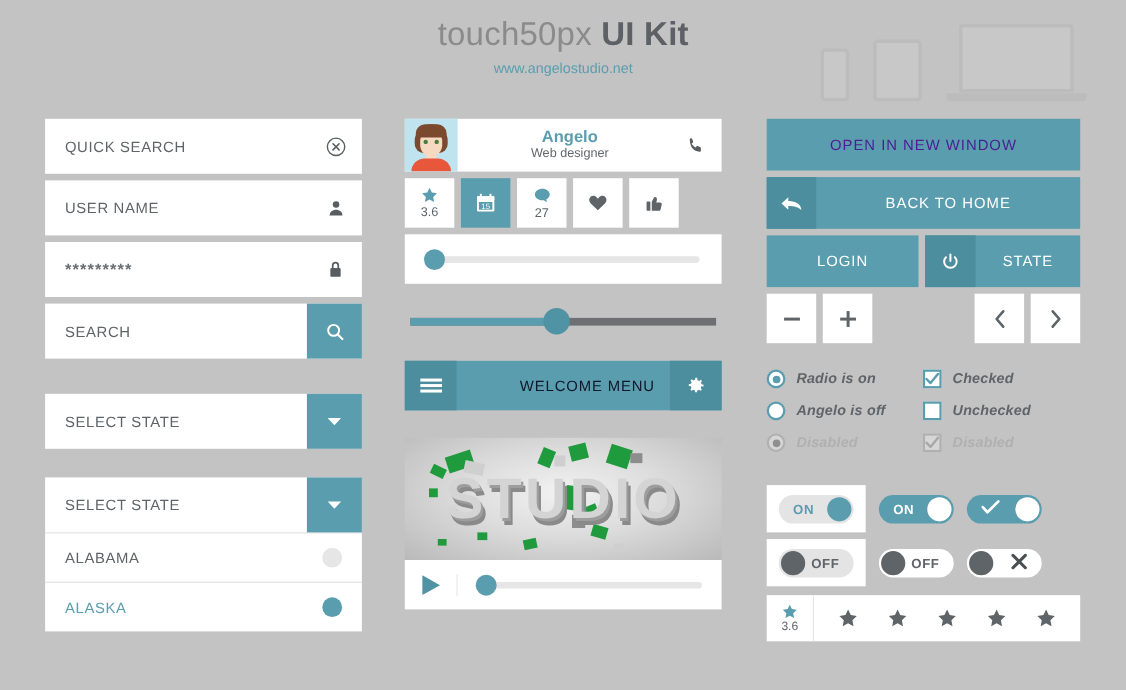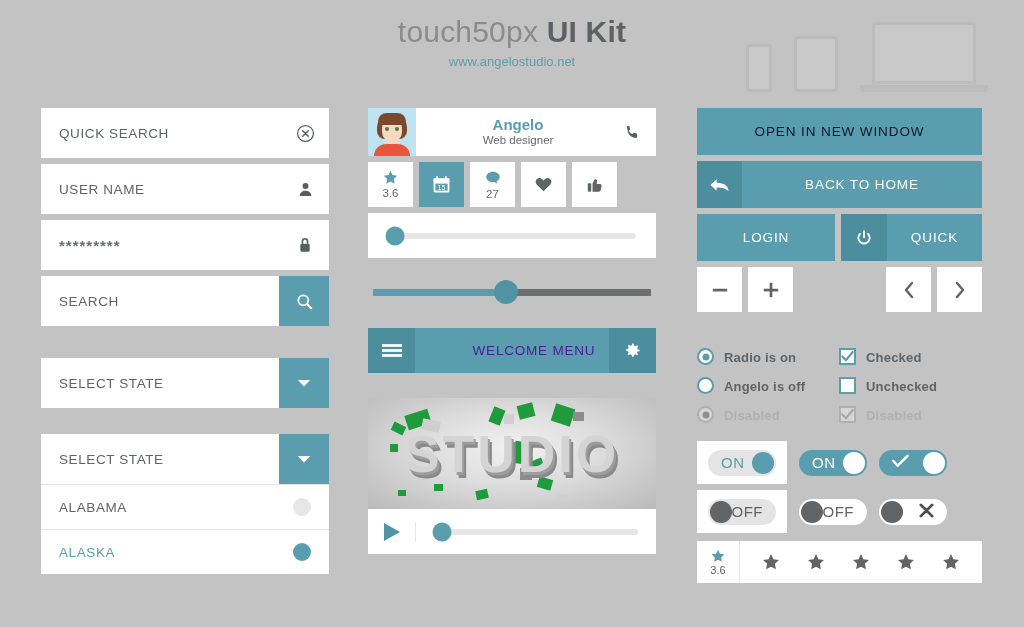--- a/index.html
+++ b/index.html
@@ -72,77 +72,77 @@
   .slider-card { height: 45px; background: #fff; margin-top: 6px; display: flex; align-items: center; padding: 0 20px; }
   .track { height: 6px; background: #e6e6e6; border-radius: 3px; flex: 1; position: relative; }
   .track .knob { position: absolute; top: 50%; width: 19px; height: 19px; border-radius: 50%; background: #5a9dae; transform: translate(-50%,-50%); }
   .slider-bare { margin-top: 22px; height: 24px; display: flex; align-items: center; padding: 0 5px; }
   .track2 { height: 7px; flex: 1; position: relative; background: #6d6f73; }
   .track2 .fill { position: absolute; left: 0; top: 0; bottom: 0; background: #5a9dae; }
   .track2 .knob { position: absolute; top: 50%; width: 24px; height: 24px; border-radius: 50%; background: #4f93a4; transform: translate(-50%,-50%); }
 
   .menubar { margin-top: 24px; height: 45px; display: flex; background: #5a9dae; }
   .menubar .mb-ico { width: 47px; background: #4d8e9e; display: flex; align-items: center; justify-content: center; color: #fff; }
-  .menubar .mb-lbl { flex: 1; display: flex; align-items: center; justify-content: center; color: #4c1d95; font-size: 13.5px; letter-spacing: .8px; padding-left: 44px; }
+  .menubar .mb-lbl { flex: 1; display: flex; align-items: center; justify-content: center; color: #0f172a; font-size: 13.5px; letter-spacing: .8px; padding-left: 44px; }
 
   .video { margin-top: 25px; }
   .vid-img { height: 111px; position: relative; overflow: hidden;
              background: radial-gradient(ellipse at 50% 45%, #f2f2f2 0%, #dcdcdc 45%, #b9b9b9 100%); }
   .vid-text { position: absolute; inset: 0; display: flex; align-items: center; justify-content: center;
               font-size: 52px; font-weight: bold; color: #d4d4d4; letter-spacing: 3px;
               text-shadow: 2px 3px 0 #9d9d9d, 4px 6px 0 #8a8a8a; font-family: "Liberation Sans", sans-serif; }
   .shard { position: absolute; background: #1f9a3d; }
   .shard.gray { background: #cfcfcf; }
   .shard.dark { background: #8d8d8d; }
   .vid-ctrl { height: 45px; background: #fff; display: flex; align-items: center; }
   .vid-play { width: 48px; display: flex; align-items: center; justify-content: center; border-right: 1px solid #e6e6e6; }
   .vid-track-wrap { flex: 1; padding: 0 18px; }
 
   
   .col3 { position: absolute; left: 697px; top: 108px; width: 285px; }
-  .bigbtn { height: 47px; background: #5a9dae; color: #0f172a; display: flex; align-items: center; justify-content: center;
+  .bigbtn { height: 47px; background: #5a9dae; color: #4c1d95; display: flex; align-items: center; justify-content: center;
             font-size: 13.5px; letter-spacing: .9px; }
   .splitbtn { height: 47px; display: flex; margin-top: 6px; background: #5a9dae; }
   .splitbtn .sb-ico { width: 45px; background: #4d8e9e; display: flex; align-items: center; justify-content: center; color: #fff; }
   .splitbtn .sb-lbl { flex: 1; display: flex; align-items: center; justify-content: center; color: #fff; font-size: 13.5px; letter-spacing: .9px; }
   .pairrow { display: flex; gap: 6px; margin-top: 6px; }
   .pairrow .p1 { width: 138px; height: 47px; background: #5a9dae; color: #fff; display: flex; align-items: center; justify-content: center; font-size: 13.5px; letter-spacing: .9px; }
   .pairrow .p2 { flex: 1; height: 47px; display: flex; background: #5a9dae; }
   .pairrow .p2 .ic { width: 46px; background: #4d8e9e; display: flex; align-items: center; justify-content: center; color: #fff; }
   .pairrow .p2 .tx { flex: 1; display: flex; align-items: center; justify-content: center; color: #fff; font-size: 13.5px; letter-spacing: .9px; }
 
   .steprow { display: flex; margin-top: 6px; align-items: center; }
   .sqbtn { width: 45px; height: 45px; background: #fff; display: flex; align-items: center; justify-content: center; color: #5f6468; }
   .steprow .spacer { flex: 1; }
   .mr6 { margin-right: 6px; }
 
   .choices { display: flex; margin-top: 24px; }
   .choice-col { width: 142px; }
-  .choice { display: flex; align-items: flex-end; height: 29px; }
+  .choice { display: flex; align-items: flex-start; height: 29px; font-style: italic; }
   .choice .txt { font-size: 13px; font-weight: bold; color: #5f6468; letter-spacing: .2px; }
   .choice.dis .txt { color: #b0b0b0; }
   .radio { width: 17px; height: 17px; border-radius: 50%; border: 2.5px solid #5a9dae; margin-right: 10px; background: #fff; position: relative; flex: none; }
   .radio.on::after { content: ""; position: absolute; left: 50%; top: 50%; width: 7px; height: 7px; border-radius: 50%; background: #5a9dae; transform: translate(-50%,-50%); }
   .radio.dis { border-color: #b0b0b0; background: #d6d6d6; }
   .radio.dis::after { content: ""; position: absolute; left: 50%; top: 50%; width: 7px; height: 7px; border-radius: 50%; background: #8f8f8f; transform: translate(-50%,-50%); }
   .cbox { width: 17px; height: 17px; border: 2.5px solid #5a9dae; margin-right: 10px; background: #fff; position: relative; flex: none; }
   .cbox.dis { border-color: #b0b0b0; background: #d6d6d6; }
 
   .toggles { margin-top: 18px; }
   .tgrow { display: flex; align-items: center; gap: 4px; }
   .tgrow + .tgrow { margin-top: 6px; }
   .tgwrap { width: 90px; height: 43px; background: #fff; display: flex; align-items: center; justify-content: center; }
   .tg { width: 68px; height: 26px; border-radius: 13px; display: flex; align-items: center; position: relative; }
   .tg.light { background: #e4e4e4; }
   .tg.teal { background: #5a9dae; }
   .tg.white { background: #fff; }
   .tg .knb { width: 22px; height: 22px; border-radius: 50%; position: absolute; top: 2px; }
   .tg .knb.on { right: 2px; } .tg .knb.off { left: 2px; }
   .tg .knb.tealk { background: #5a9dae; } .tg .knb.whitek { background: #fff; } .tg .knb.grayk { background: #5f6468; }
-  .tg .tglbl { position: absolute; font-size: 15px; font-weight: normal; letter-spacing: .5px; }
+  .tg .tglbl { position: absolute; font-size: 12px; font-weight: bold; letter-spacing: .5px; }
   .tg .tglbl.l { left: 13px; } .tg .tglbl.r { right: 13px; }
   .tg.light .tglbl { color: #5a9dae; }
   .tg.light .tglbl.gray { color: #5f6468; }
   .tg.teal .tglbl { color: #fff; }
   .tg.white .tglbl { color: #5f6468; }
   .sp4 { width: 4px; }
 
   .stars { margin-top: 8px; height: 42px; background: #fff; display: flex; align-items: center; }
   .star-score { width: 43px; display: flex; flex-direction: column; align-items: center; justify-content: center; border-right: 1px solid #e6e6e6; height: 100%; }
   .star-score .sv { font-size: 11px; color: #5f6468; line-height: 12px; }
@@ -390,21 +390,21 @@
 
     <div class="pairrow">
       <div class="p1">LOGIN</div>
       <div class="p2">
         <div class="ic">
           <svg width="18" height="18" viewBox="0 0 24 24" fill="none" stroke="#fff" stroke-width="2.4" stroke-linecap="round">
               <path d="M12 3 v8"></path>
               <path d="M6.6 6.4a7.6 7.6 0 1 0 10.8 0"></path>
             </svg>
         </div>
-        <div class="tx">QUICK</div>
+        <div class="tx">STATE</div>
       </div>
     </div>
 
     <div class="steprow">
       <div class="sqbtn mr6">
         <svg width="18" height="18" viewBox="0 0 20 20">
             <rect x="2" y="8.6" width="16" height="3" fill="#5f6468"></rect>
           </svg>
       </div>
       <div class="sqbtn">

